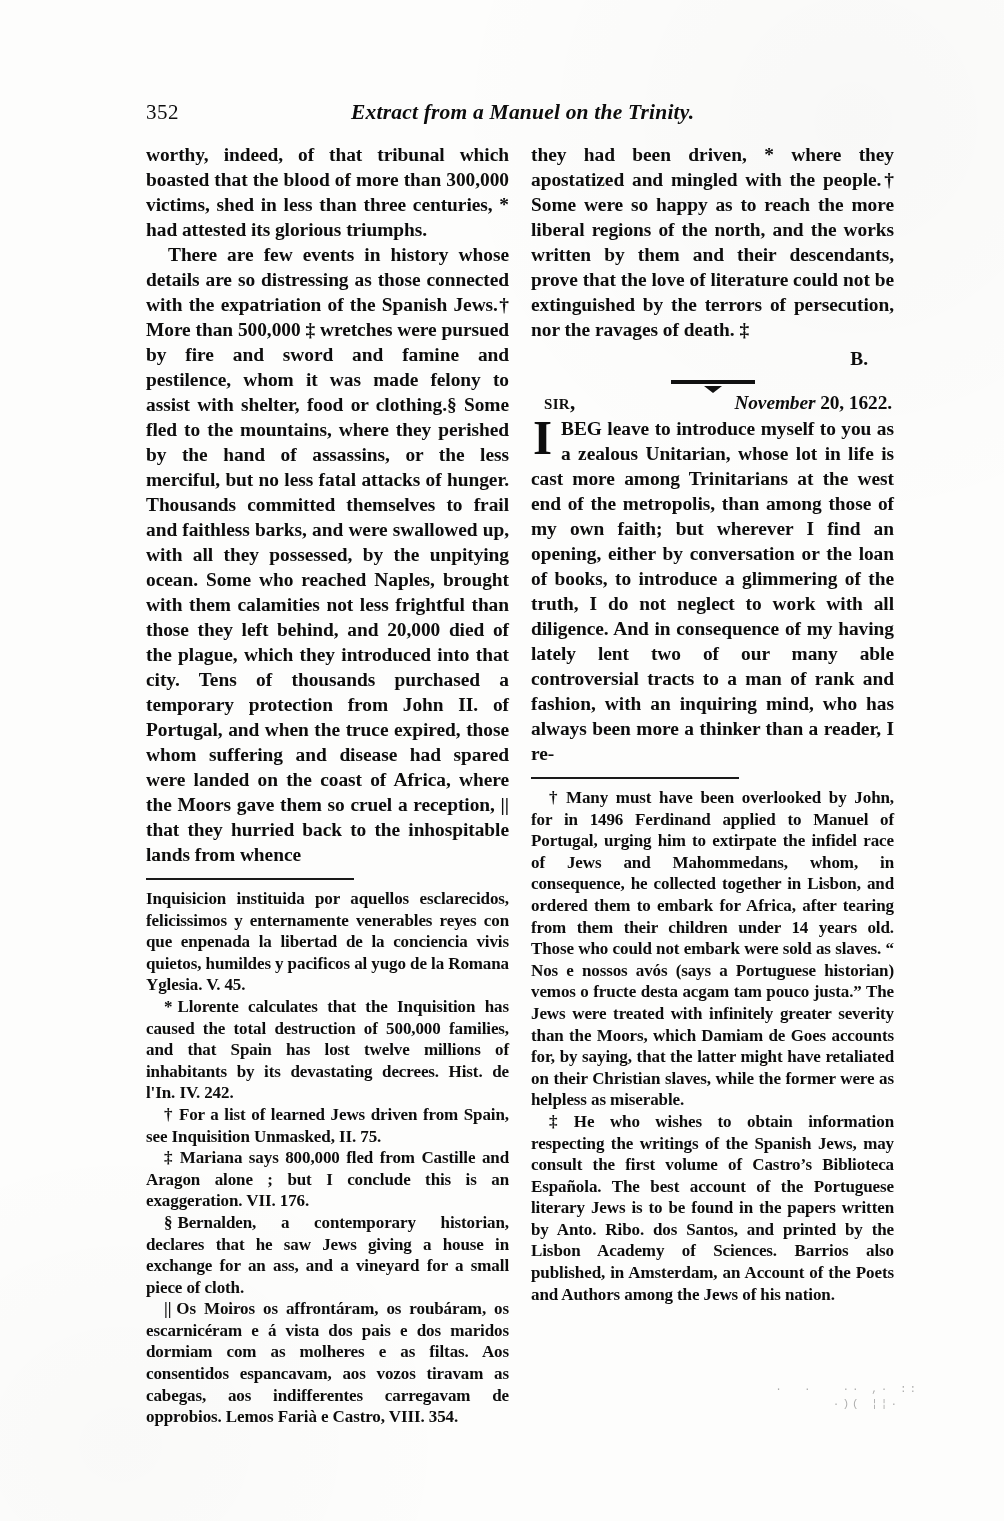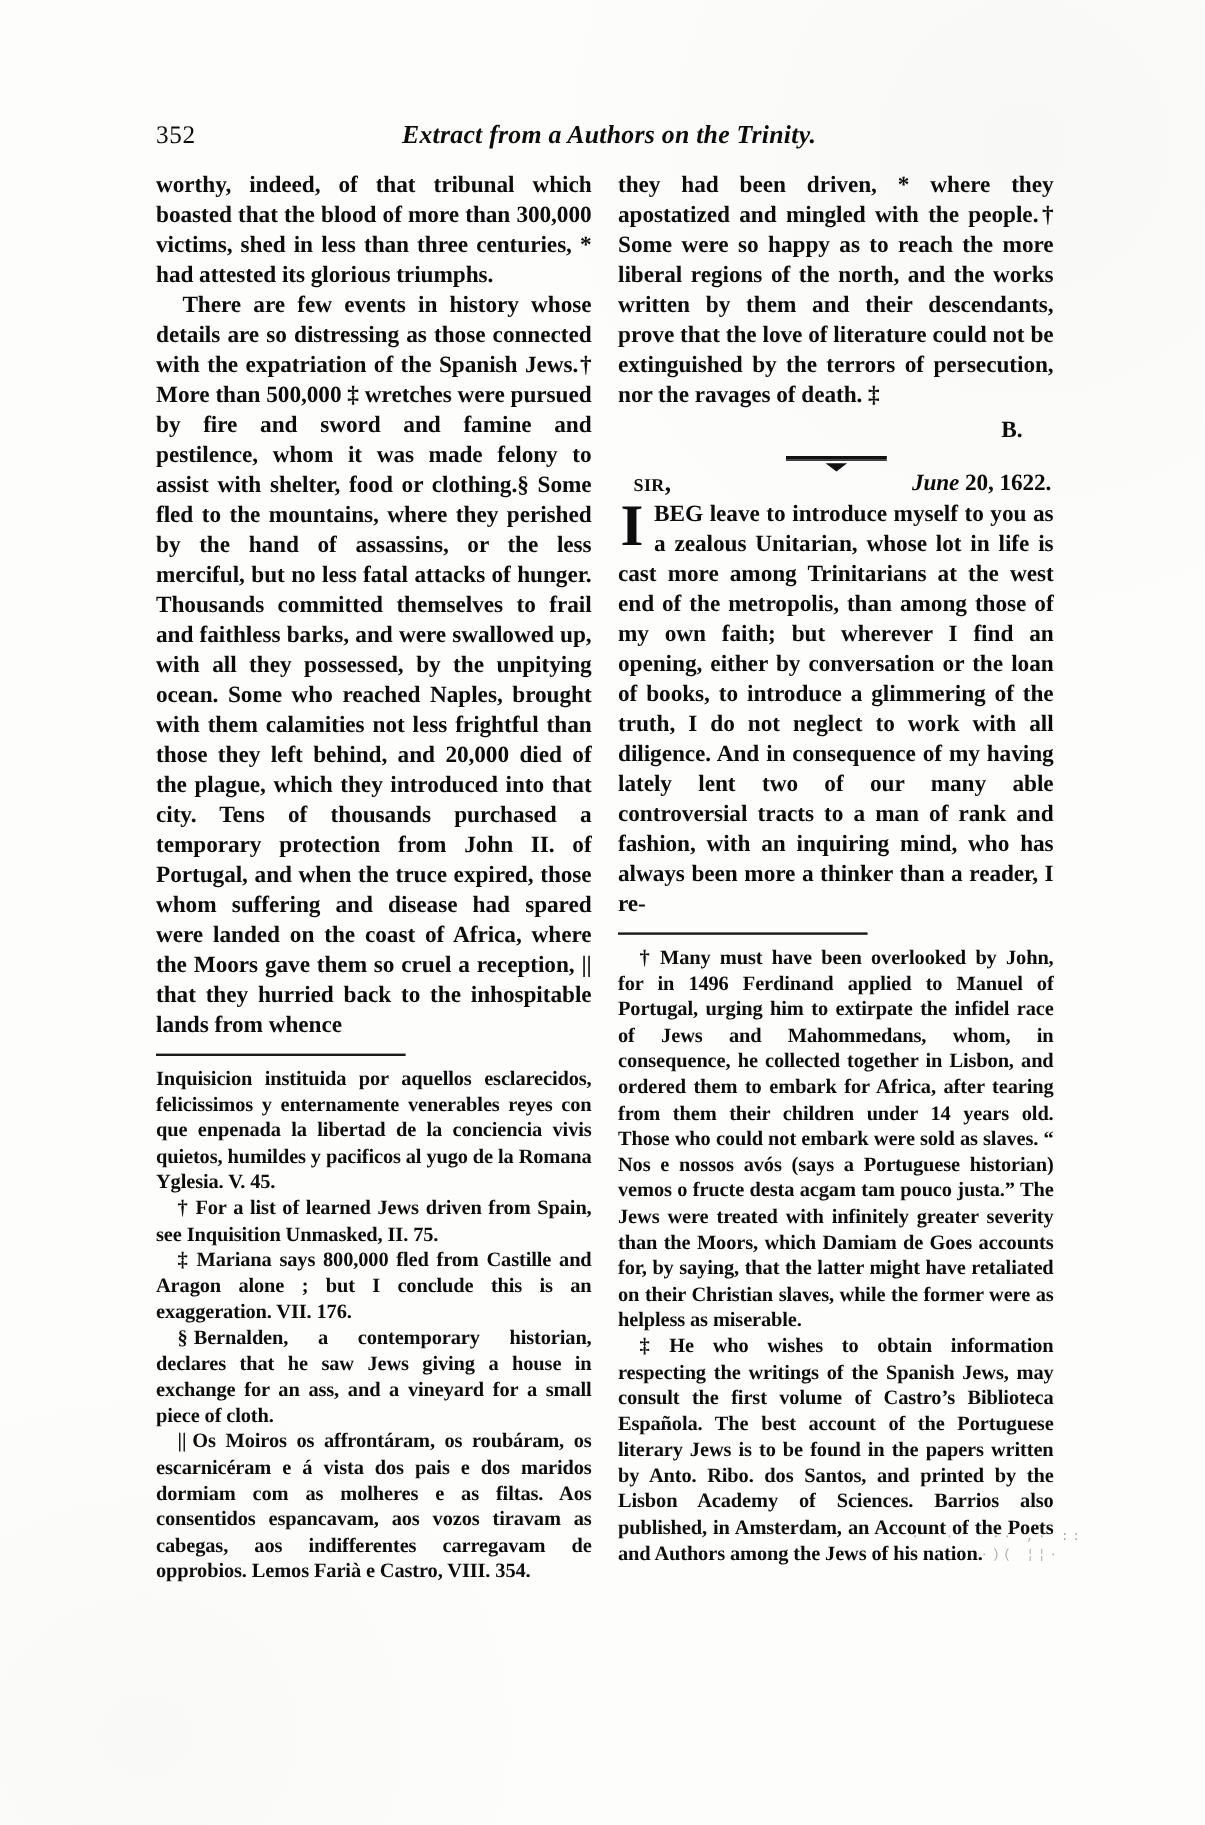--- a/index.html
+++ b/index.html
@@ -21,21 +21,21 @@
     position: absolute;
     inset: 0;
     background:
       radial-gradient(ellipse 60% 40% at 85% 8%, rgba(0,0,0,0.018), rgba(0,0,0,0) 70%),
       radial-gradient(ellipse 50% 30% at 12% 95%, rgba(0,0,0,0.015), rgba(0,0,0,0) 70%),
       #fdfdfc;
   }
 
   .sheet {
     position: absolute;
-    left: 130px;
+    left: 146px;
     top: 100px;
     width: 748px;
   }
 
   
   .runhead {
     display: flex;
     align-items: baseline;
     height: 42px;
     position: relative;
@@ -191,57 +191,58 @@
   }
 </style>
 </head>
 <body>
 
 <div class="page">
   <div class="sheet">
 
     <div class="runhead">
       <span class="folio">352</span>
-      <span class="runtitle">Extract from a Authors on the Trinity.</span>
+      <span class="runtitle">Extract from a Manuel on the Trinity.</span>
     </div>
 
     <div class="columns">
 
       <div class="col">
 
         <div class="body-block">
           <p>worthy, indeed, of that tribunal which boasted that the blood of more than 300,000 victims, shed in less than three centuries, * had attested its glorious triumphs.</p>
           <p class="indent">There are few events in history whose details are so distressing as those connected with the expatriation of the Spanish Jews.†  More than 500,000 ‡ wretches were pursued by fire and sword and famine and pestilence, whom it was made felony to assist with shelter, food or clothing.§ Some fled to the mountains, where they perished by the hand of assassins, or the less merciful, but no less fatal attacks of hunger.  Thousands committed themselves to frail and faithless barks, and were swallowed up, with all they possessed, by the unpitying ocean.  Some who reached Naples, brought with them calamities not less frightful than those they left behind, and 20,000 died of the plague, which they introduced into that city.  Tens of thousands purchased a temporary protection from John II. of Portugal, and when the truce expired, those whom suffering and disease had spared were landed on the coast of Africa, where the Moors gave them so cruel a reception, || that they hurried back to the inhospitable lands from whence</p>
         </div>
 
         <hr class="fn-rule">
 
         <div class="footnotes">
           <p><span>Inquisicion instituida por aquellos esclarecidos, felicissimos y enternamente venerables reyes con que enpenada la libertad de la conciencia vivis quietos, humildes y pacificos al yugo de la Romana Yglesia. V. 45.</span></p>
+          <p class="fn"><span class="fnmark">*</span><span>Llorente calculates that the Inquisition has caused the total destruction of 500,000 families, and that Spain has lost twelve millions of inhabitants by its devastating decrees. Hist. de l'In. IV. 242.</span></p>
           <p class="fn"><span class="fnmark">†</span><span>For a list of learned Jews driven from Spain, see Inquisition Unmasked, II. 75.</span></p>
           <p class="fn"><span class="fnmark">‡</span><span>Mariana says 800,000 fled from Castille and Aragon alone ; but I conclude this is an exaggeration.  VII. 176.</span></p>
           <p class="fn"><span class="fnmark">§</span><span>Bernalden, a contemporary historian, declares that he saw Jews giving a house in exchange for an ass, and a vineyard for a small piece of cloth.</span></p>
           <p class="fn"><span class="fnmark">||</span><span>Os Moiros os affrontáram, os roubáram, os escarnicéram e á vista dos pais e dos maridos dormiam com as molheres e as filtas.  Aos consentidos espancavam, aos vozos tiravam as cabegas, aos indifferentes carregavam de opprobios.  Lemos Farià e Castro, VIII. 354.</span></p>
         </div>
 
       </div>
 
       <div class="col">
 
         <div class="body-block">
           <p>they had been driven, * where they apostatized and mingled with the people.†  Some were so happy as to reach the more liberal regions of the north, and the works written by them and their descendants, prove that the love of literature could not be extinguished by the terrors of persecution, nor the ravages of death. ‡</p>
           <div class="sig">B.</div>
         </div>
 
         <div class="ornament"></div>
 
         <div class="body-block">
           <div class="letter-head">
             <span class="sir">Sir,</span>
-            <span class="dateline"><span class="ital">June</span><span> 20, 1622.</span></span>
+            <span class="dateline"><span class="ital">November</span><span> 20, 1622.</span></span>
           </div>
           <p class="dropcap-para">
             <span class="dropcap">I</span><span>BEG</span><span> leave to introduce myself to you as a zealous Unitarian, whose lot in life is cast more among Trinitarians at the west end of the metropolis, than among those of my own faith; but wherever I find an opening, either by conversation or the loan of books, to introduce a glimmering of the truth, I do not neglect to work with all diligence.  And in consequence of my having lately lent two of our many able controversial tracts to a man of rank and fashion, with an inquiring mind, who has always been more a thinker than a reader, I re-</span>
           </p>
         </div>
 
         <hr class="fn-rule">
 
         <div class="footnotes">
           <p class="fn"><span class="fnmark">†</span><span>Many must have been overlooked by John, for in 1496 Ferdinand applied to Manuel of Portugal, urging him to extirpate the infidel race of Jews and Mahommedans, whom, in consequence, he collected together in Lisbon, and ordered them to embark for Africa, after tearing from them their children under 14 years old.  Those who could not embark were sold as slaves.  “ Nos e nossos avós (says a Portuguese historian) vemos o fructe desta acgam tam pouco justa.”  The Jews were treated with infinitely greater severity than the Moors, which Damiam de Goes accounts for, by saying, that the latter might have retaliated on their Christian slaves, while the former were as helpless as miserable.</span></p>

